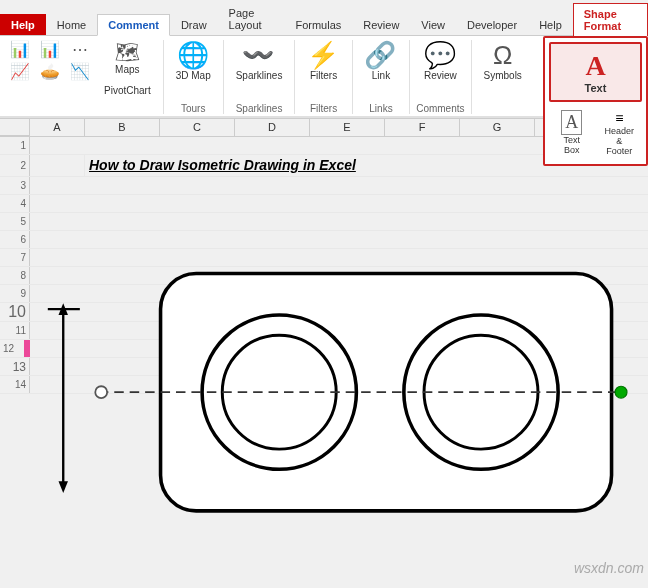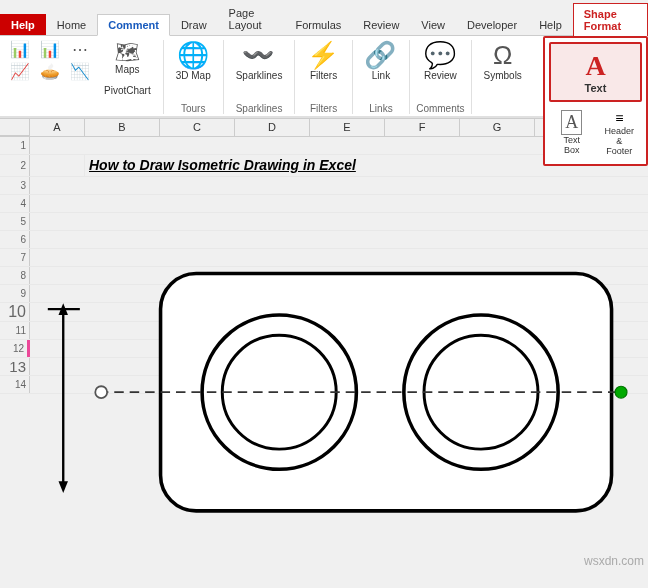--- a/index.html
+++ b/index.html
@@ -249,25 +249,25 @@
           </div>
         <div class="row" style="display:flex; min-height:18px; border-bottom:1px solid #e8e8e8;">
             <div style="width:30px; min-width:30px; text-align:right; font-size:16px; color:#666; padding-right:3px; background:#f0f0f0; border-right:1px solid #ccc; display:flex; align-items:center; justify-content:flex-end;">10</div>
             <div style="flex:1;"></div>
           </div>
         <div class="row" style="display:flex; min-height:18px; border-bottom:1px solid #e8e8e8;">
             <div style="width:30px; min-width:30px; text-align:right; font-size:10px; color:#666; padding-right:3px; background:#f0f0f0; border-right:1px solid #ccc; display:flex; align-items:center; justify-content:flex-end;">11</div>
             <div style="flex:1;"></div>
           </div>
         <div class="row" style="display:flex; min-height:18px; border-bottom:1px solid #e8e8e8;">
-            <div style="width:30px; min-width:30px; text-align:right; font-size:10px; color:#666; padding-right:3px; background:#f0f0f0; border-right:3px solid #ec4899; display:flex; align-items:center; justify-content:flex-end;">12</div>
-            <div style="flex:1;"></div>
-          </div>
-        <div class="row" style="display:flex; min-height:18px; border-bottom:1px solid #e8e8e8;">
-            <div style="width:18px; min-width:30px; font-size:15px; color:#666; padding-right:3px; background:#f0f0f0; border-right:1px solid #ccc; display:flex; align-items:center; justify-content:flex-end;">13</div>
+            <div style="width:30px; min-width:30px; text-align:right; font-size:10px; color:#666; padding-right:10px; background:#f0f0f0; border-right:6px solid #ec4899; display:flex; align-items:center; justify-content:flex-end;">12</div>
+            <div style="flex:1;"></div>
+          </div>
+        <div class="row" style="display:flex; min-height:18px; border-bottom:1px solid #e8e8e8;">
+            <div style="width:18px; min-width:30px; font-size:12px; color:#666; padding-right:3px; background:#f0f0f0; border-right:1px solid #ccc; display:flex; align-items:center; justify-content:flex-end;">13</div>
             <div style="flex:1;"></div>
           </div>
         <div class="row" style="display:flex; min-height:18px; border-bottom:1px solid #e8e8e8;">
             <div style="width:30px; min-width:30px; text-align:right; font-size:10px; color:#666; padding-right:3px; background:#f0f0f0; border-right:1px solid #ccc; display:flex; align-items:center; justify-content:flex-end;">14</div>
             <div style="flex:1;"></div>
           </div>
       </div>
 
       <svg style="position:absolute; top:0; left:30px; right:0; bottom:0; width:calc(100% - 30px); height:100%; pointer-events:none;" viewBox="0 0 520 380" preserveAspectRatio="xMinYMin meet">
 
@@ -290,14 +290,14 @@
 
         <circle cx="60" cy="215" r="5" fill="white" stroke="#555" stroke-width="1.5"></circle>
 
         <circle cx="498" cy="215" r="5" fill="#00aa00" stroke="#007700" stroke-width="1"></circle>
 
       </svg>
 
     </div>
   </div>
 
-  <div style="position:fixed; bottom:20px; right:4px; font-size:12px; color:#aaa; z-index:999;">wsxdn.com</div>
+  <div style="position:fixed; bottom:12px; right:4px; font-size:14px; color:#aaa; z-index:999;font-style:italic;">wsxdn.com</div>
 </div>
 
 </body></html>

